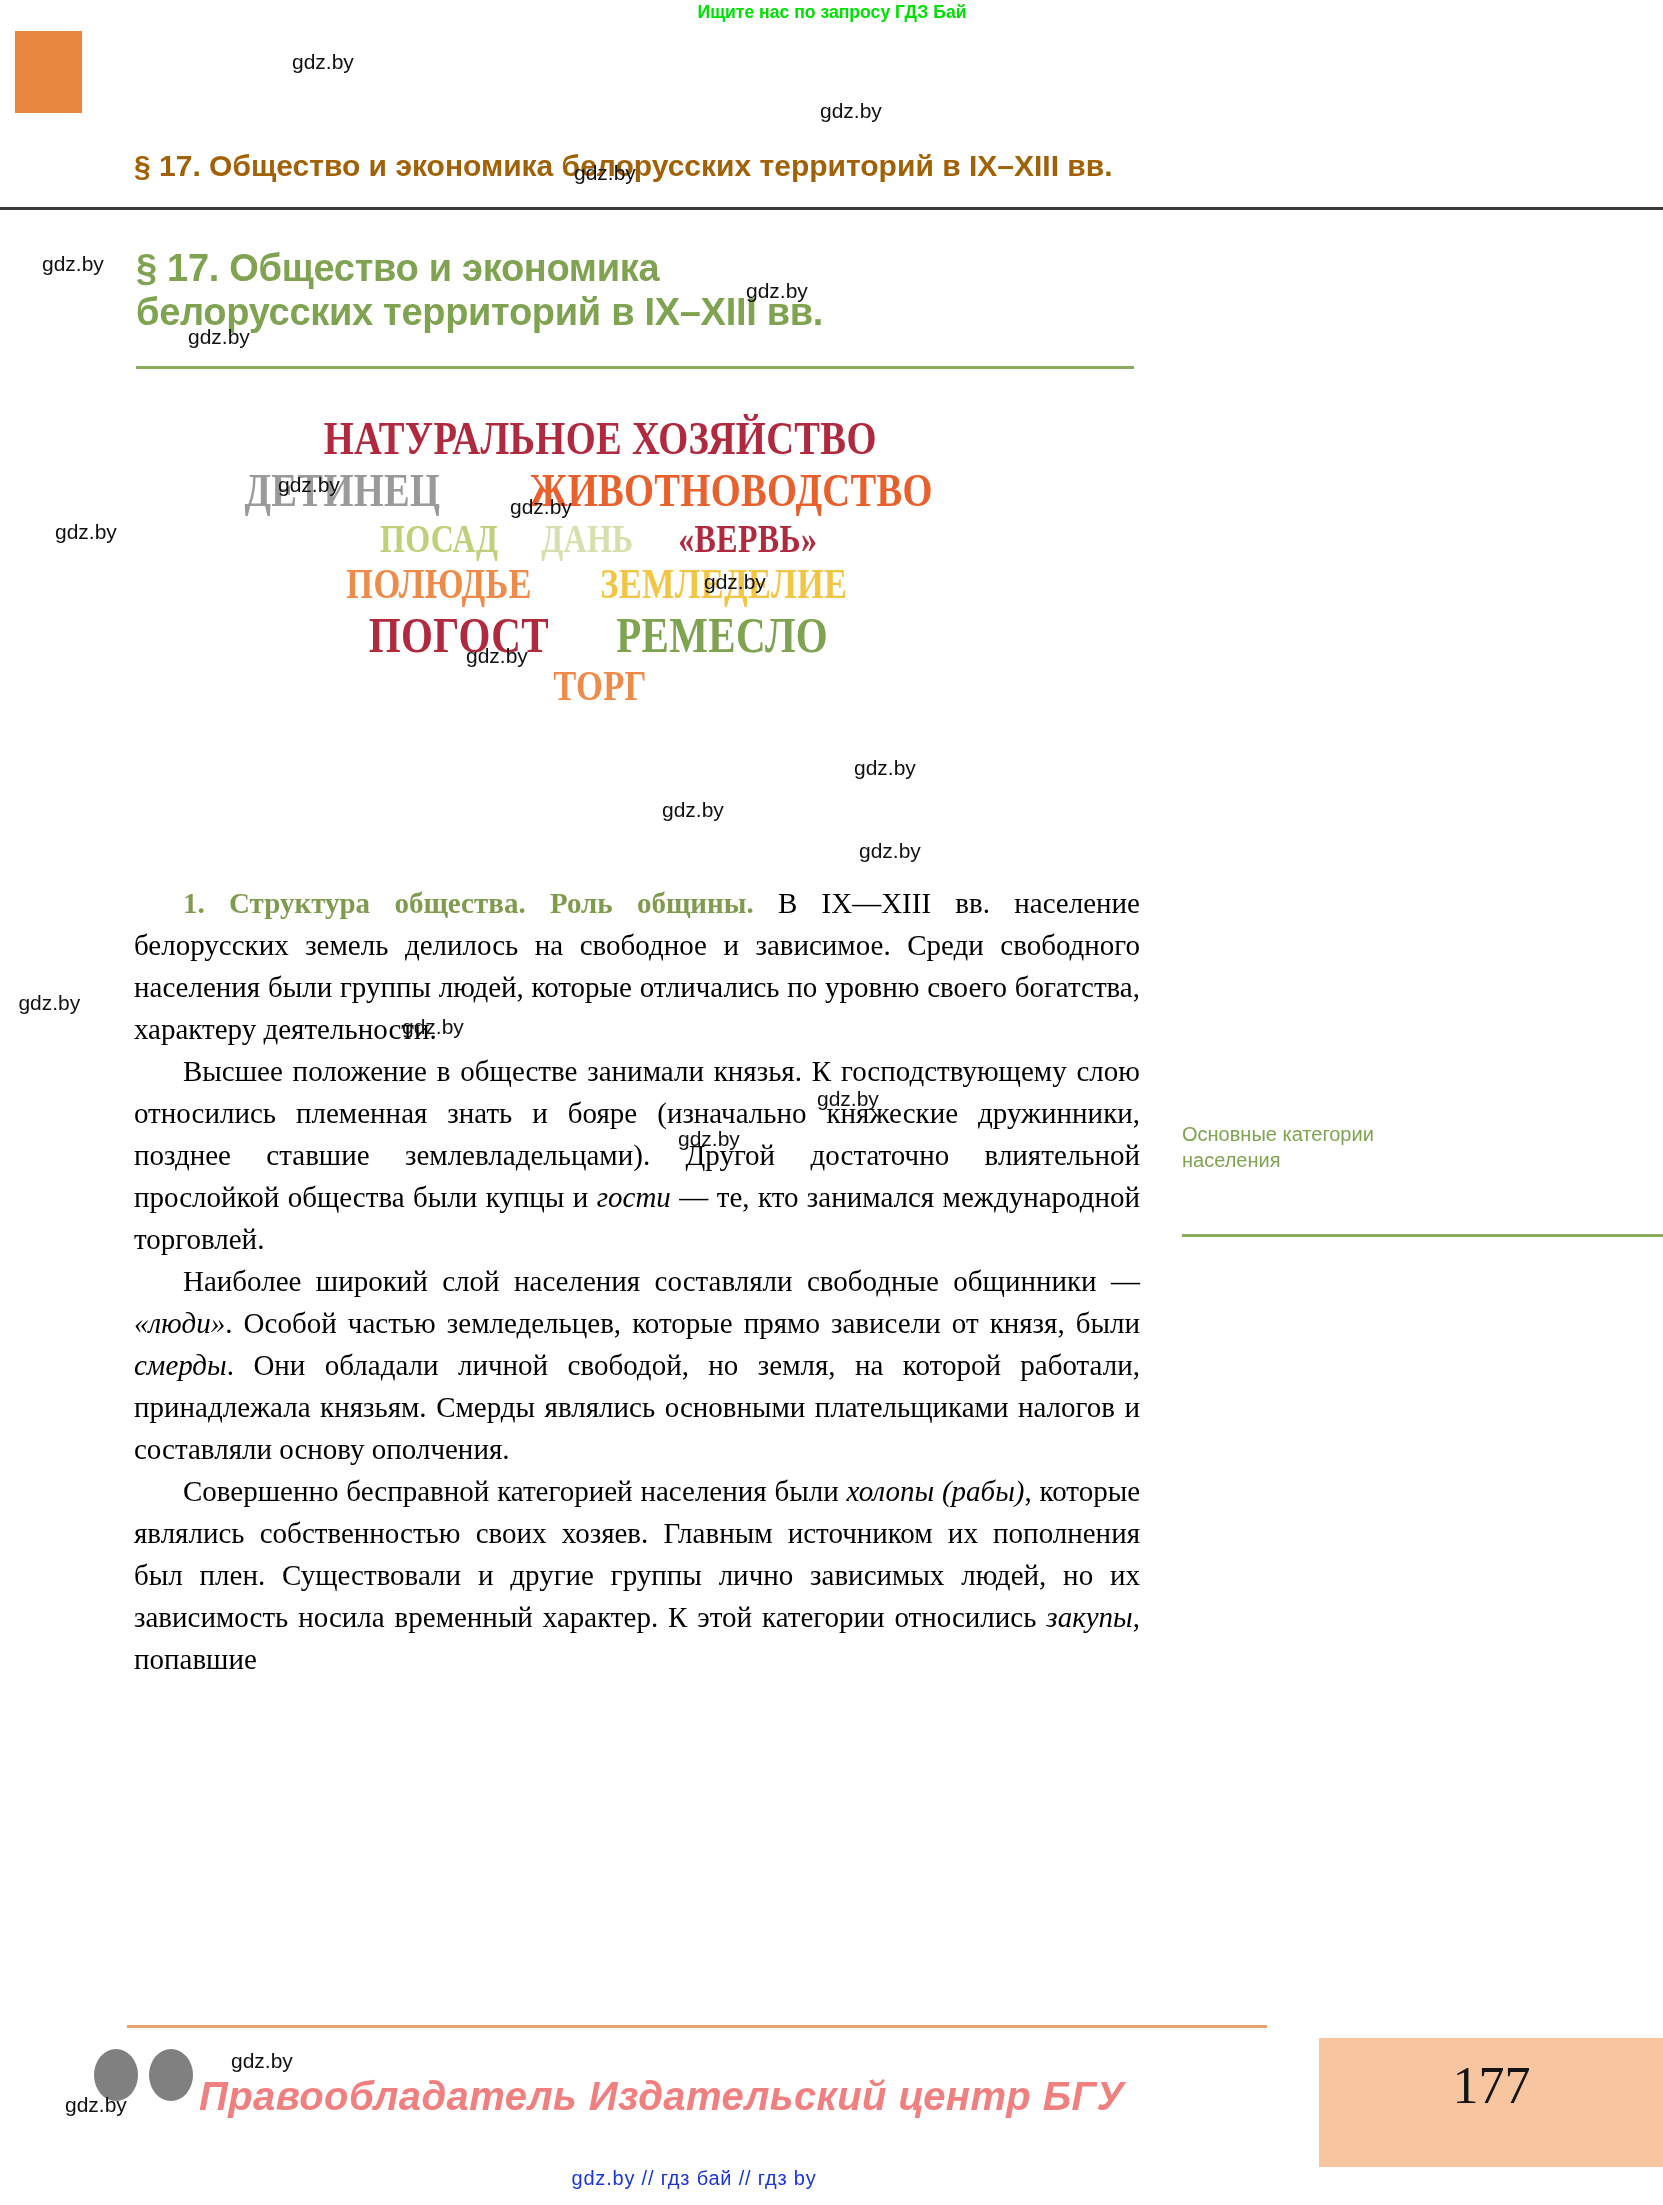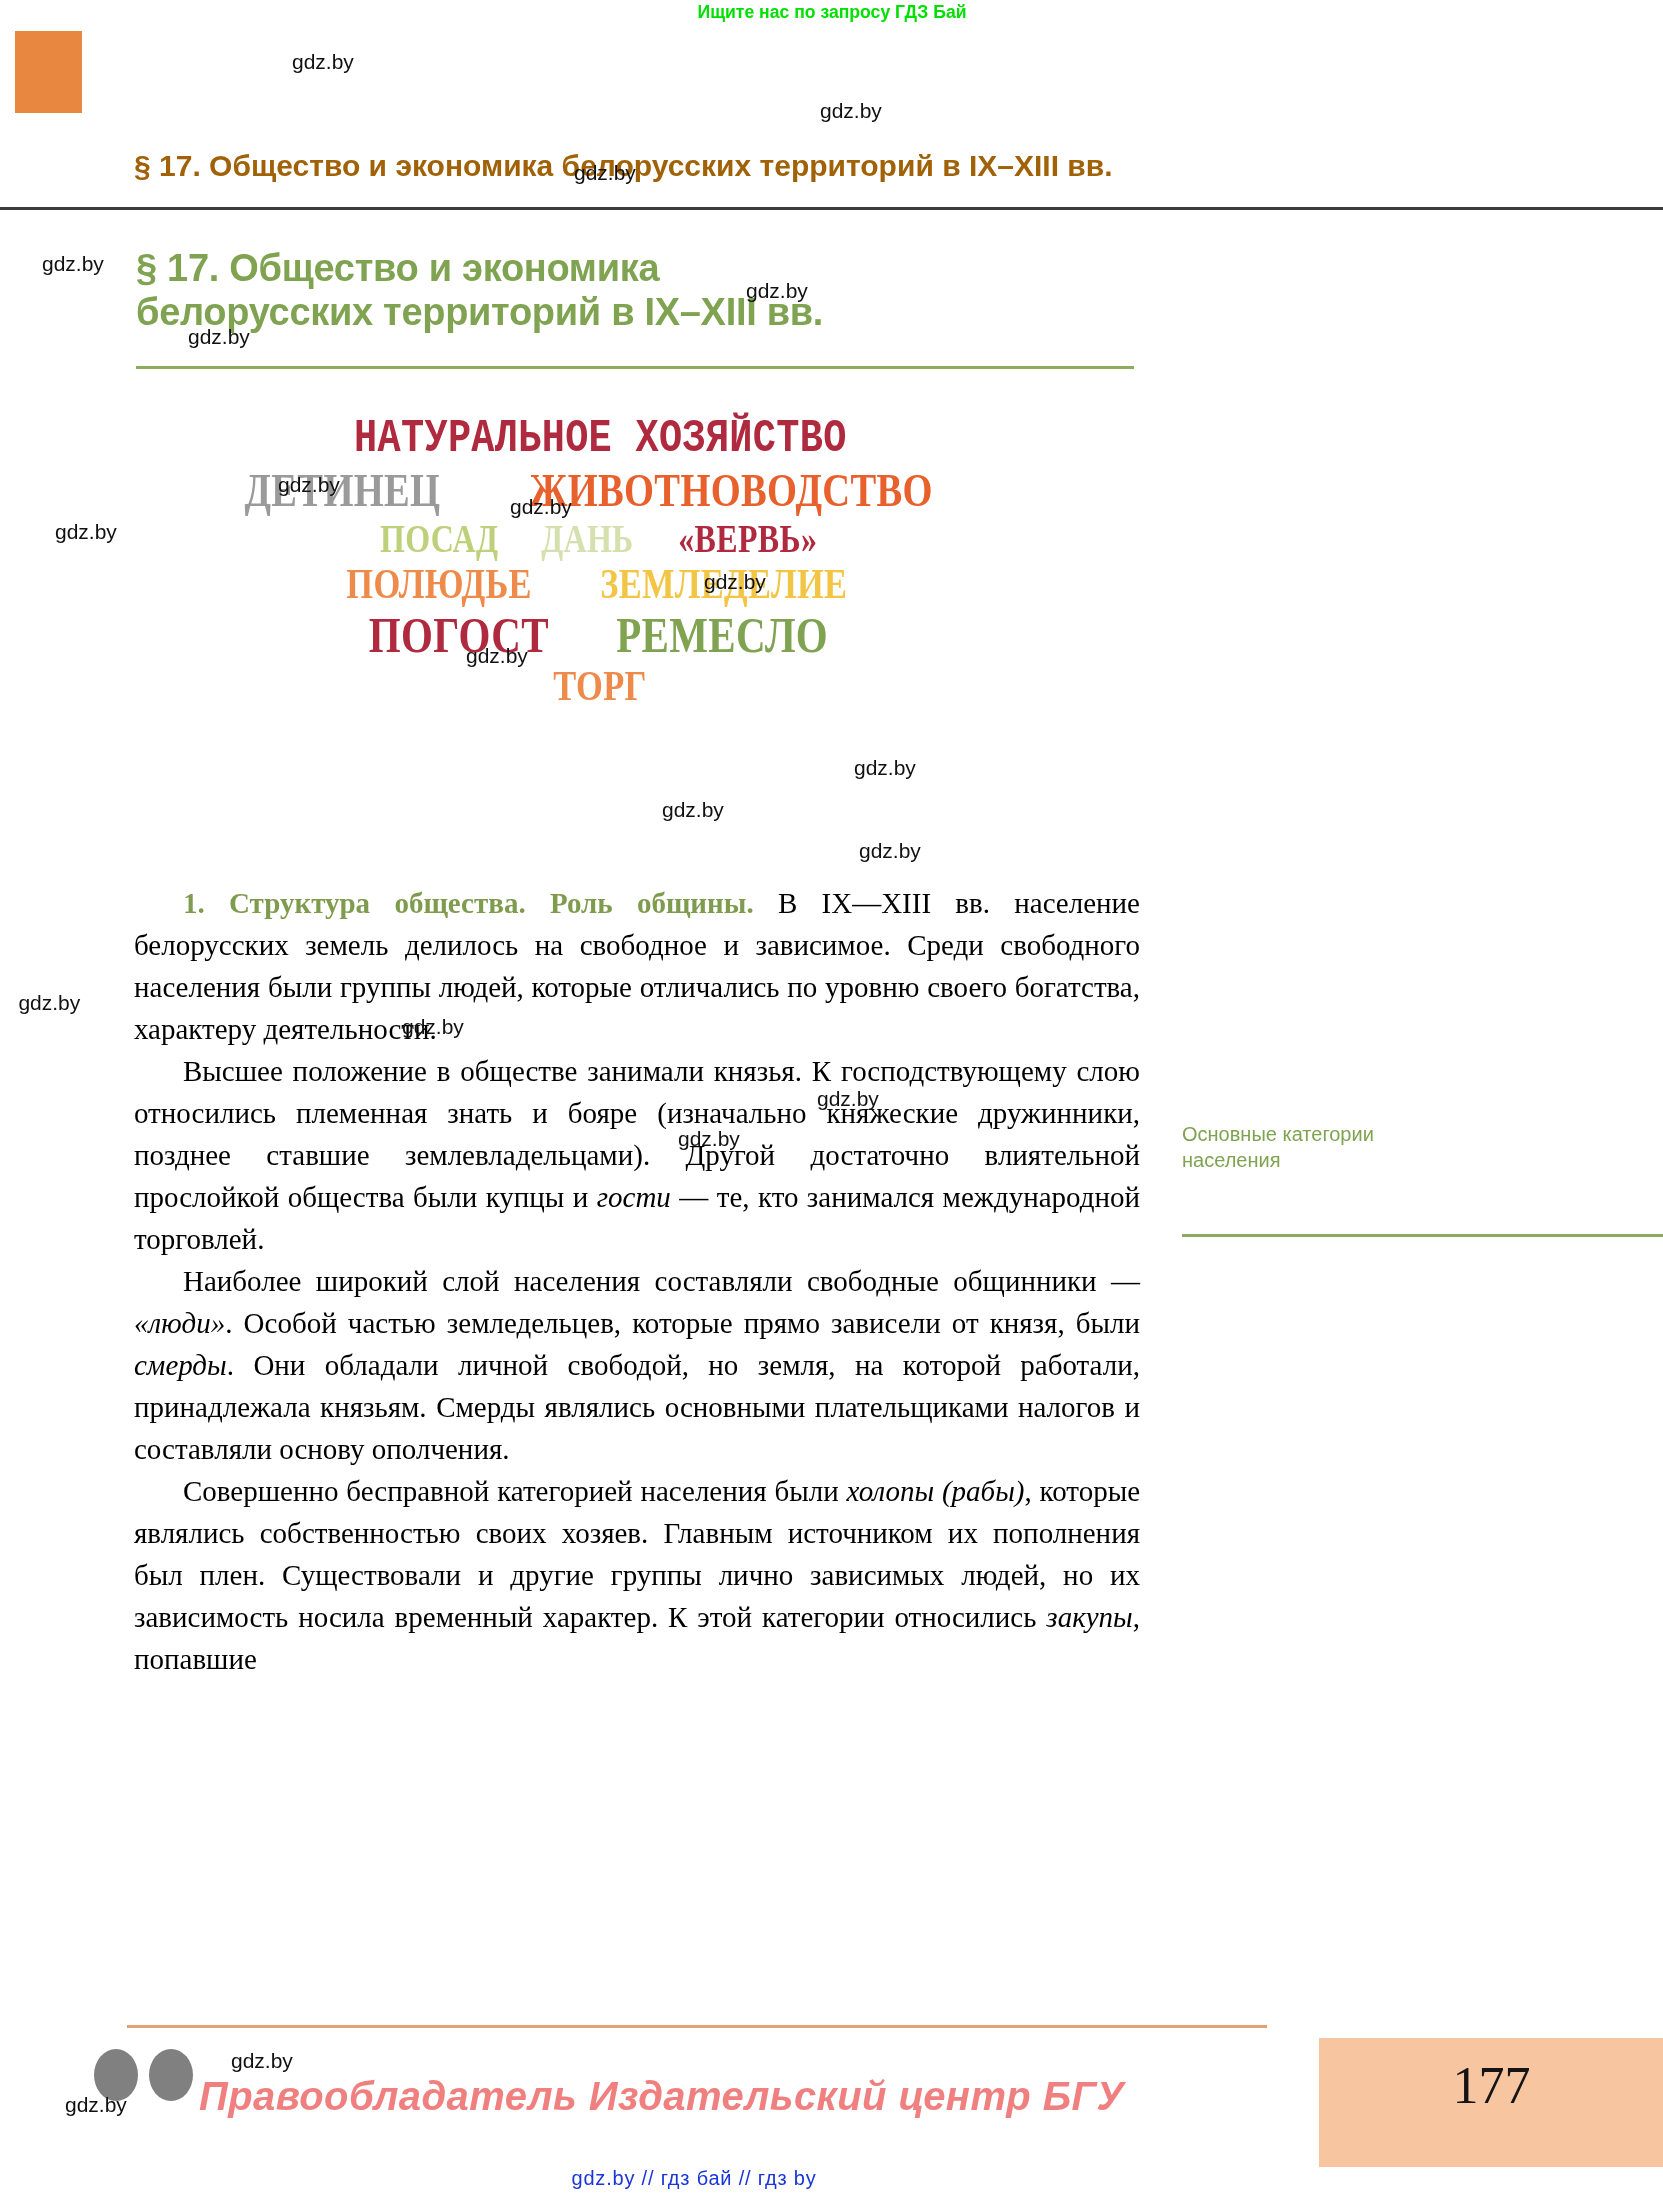--- a/index.html
+++ b/index.html
@@ -96,21 +96,21 @@
   .wc-row {
     white-space: nowrap;
     margin-bottom: 5px;
   }
   .wc-word {
     display: inline-block;
     transform: scaleX(0.82);
     transform-origin: center;
     letter-spacing: 0.4px;
   }
-  .wc-r1 { font-size: 47px; font-family: Liberation Mono, monospace; }
+  .wc-r1 { font-size: 47px; }
   .wc-r2 { font-size: 47px; margin-top: 3.4px; }
   .wc-r3 { font-size: 39px; margin-top: 5px; }
   .wc-r4 { font-size: 42px; margin-top: 5px; }
   .wc-r5 { font-size: 42px; margin-top: 5px; }
   .wc-r6 { font-size: 50px; margin-top: 5px; }
   .wc-r7 { font-size: 42px; margin-top: 3.4px; }
 
   
   .body-col {
     position: absolute;

